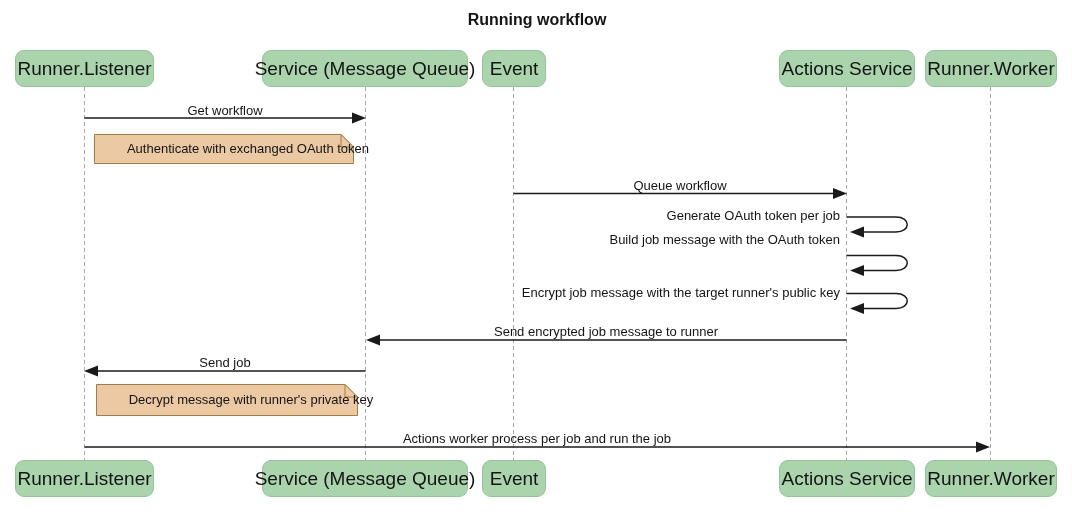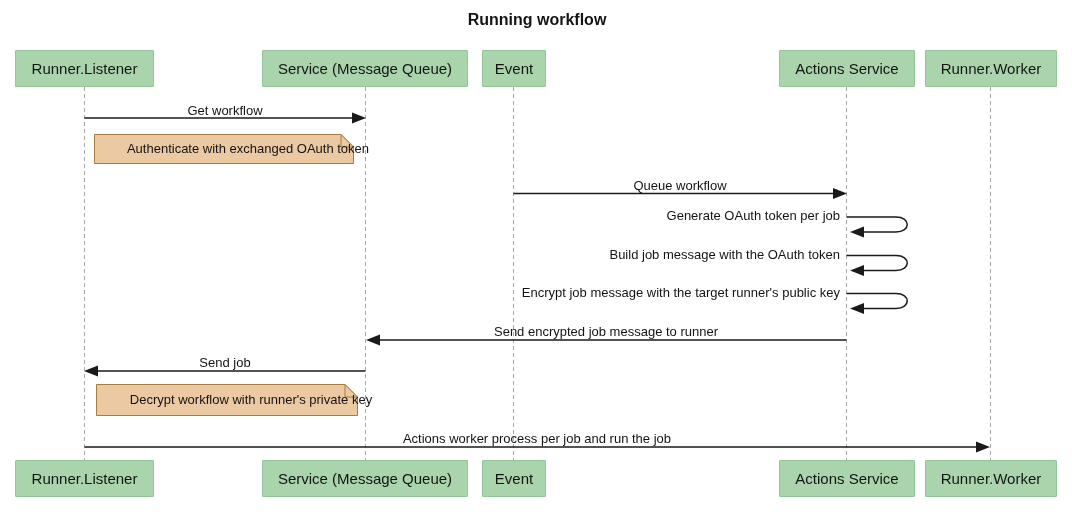--- a/index.html
+++ b/index.html
@@ -1,23 +1,23 @@
 <!DOCTYPE html>
 <html><head>
 <meta charset="utf-8">
 <style>
   html,body{margin:0;padding:0;background:#fff;}
   .diagram{position:relative;width:1072px;height:523px;background:var(--background,#fff);
     font-family:Liberation Sans, sans-serif;color:var(--text,#141414);overflow:hidden;}
   .title{position:absolute;top:11px;left:537px;transform:translateX(-50%);
     font-size:16px;font-weight:bold;white-space:nowrap;}
   .actor{position:absolute;height:37px;background:var(--actor-fill,#a9d4ac);
-    border:1px solid var(--actor-border,#94c49a);border-radius:1px;
+    border:1px solid var(--actor-border,#94c49a);border-radius:9px;
     display:flex;align-items:center;justify-content:center;
-    font-size:15px;box-sizing:border-box;white-space:nowrap;z-index:2;}
+    font-size:19px;box-sizing:border-box;white-space:nowrap;z-index:2;}
   .msg{position:absolute;font-size:13px;line-height:15px;white-space:nowrap;z-index:2;}
   .msg.center{transform:translateX(-50%);}
   .msg.right{text-align:right;}
   .note-text{position:absolute;font-size:13px;display:flex;align-items:center;
     justify-content:center;white-space:nowrap;z-index:2;padding-left:24px;}
   svg.overlay{position:absolute;left:0;top:0;z-index:1;}
   .lifeline{stroke:var(--lifeline,#a8a8a8);stroke-width:1;stroke-dasharray:4,3;fill:none;}
   .arrow-line{stroke:var(--arrow,#1a1a1a);stroke-width:1.5;fill:none;}
   .arrow-head{fill:var(--arrow,#1a1a1a);stroke:none;}
   .note-shape{fill:var(--note-fill,#ebc9a3);stroke:var(--note-border,#a87c3e);stroke-width:1;}
@@ -90,28 +90,28 @@
 
   <div class="actor" style="left:15px;top:50px;width:139px;">Runner.Listener</div>
   <div class="actor" style="left:262px;top:50px;width:206px;">Service (Message Queue)</div>
   <div class="actor" style="left:482px;top:50px;width:64px;">Event</div>
   <div class="actor" style="left:779px;top:50px;width:136px;">Actions Service</div>
   <div class="actor" style="left:925px;top:50px;width:132px;">Runner.Worker</div>
 
   <div class="msg center" style="left:225px;top:103px;">Get workflow</div>
   <div class="msg center" style="left:680px;top:178px;">Queue workflow</div>
   <div class="msg right" style="right:232px;top:208px;">Generate OAuth token per job</div>
-  <div class="msg right" style="right:232px;top:247px;">Build job message with the OAuth token</div>
+  <div class="msg right" style="right:232px;top:232px;">Build job message with the OAuth token</div>
   <div class="msg right" style="right:232px;top:285px;">Encrypt job message with the target runner's public key</div>
   <div class="msg center" style="left:606px;top:324px;">Send encrypted job message to runner</div>
   <div class="msg center" style="left:225px;top:355px;">Send job</div>
   <div class="msg center" style="left:537px;top:431px;">Actions worker process per job and run the job</div>
 
   <div class="note-text" style="left:94px;top:134px;width:260px;height:29px;">Authenticate with exchanged OAuth token</div>
-  <div class="note-text" style="left:96px;top:384px;width:262px;height:31px;">Decrypt workflow with runner's private key</div>
+  <div class="note-text" style="left:96px;top:384px;width:262px;height:31px;">Decrypt message with runner's private key</div>
 
   <div class="actor" style="left:15px;top:460px;width:139px;">Runner.Listener</div>
   <div class="actor" style="left:262px;top:460px;width:206px;">Service (Message Queue)</div>
   <div class="actor" style="left:482px;top:460px;width:64px;">Event</div>
   <div class="actor" style="left:779px;top:460px;width:136px;">Actions Service</div>
   <div class="actor" style="left:925px;top:460px;width:132px;">Runner.Worker</div>
 
 </div>
 
 </body></html>

